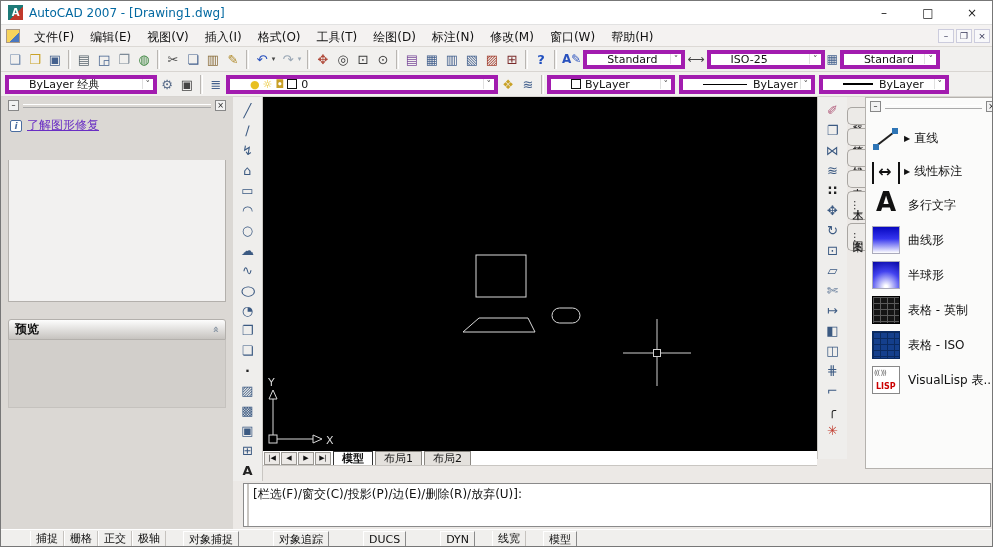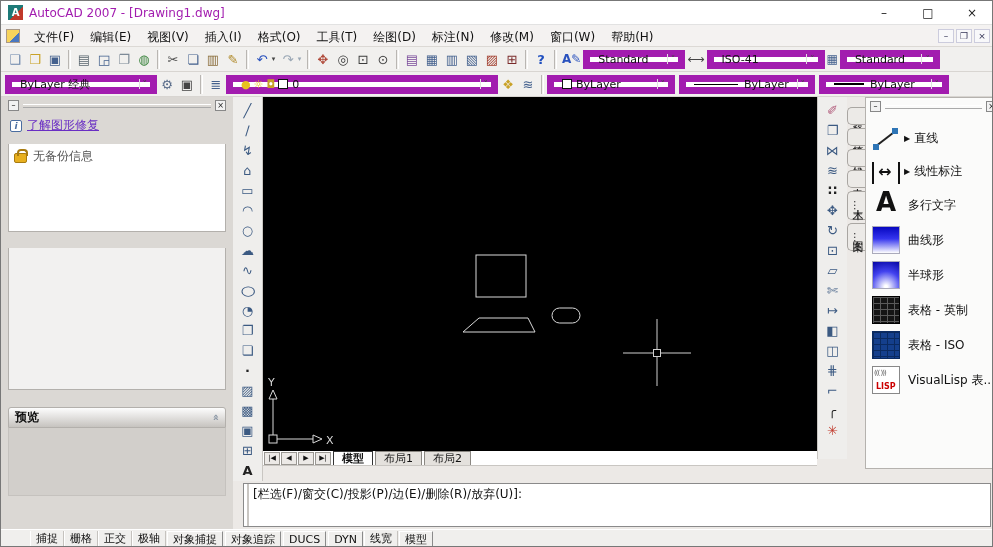--- a/index.html
+++ b/index.html
@@ -1,37 +1,37 @@
 <!DOCTYPE html>
 <html><head>
 <meta charset="utf-8">
 <style>
   html,body{margin:0;padding:0;background:#888;}
   *{box-sizing:border-box;font-family:"DejaVu Sans",sans-serif;}
   #app{position:relative;width:993px;height:547px;background:#ece9e6;overflow:hidden;border:1px solid #777;}
   
   .titlebar{position:absolute;left:0;top:0;width:993px;height:24px;background:#fff;display:flex;align-items:center;border-bottom:1px solid #e2e2e2;}
   .app-ico{width:15px;height:15px;margin:0 6px 0 7px;background:linear-gradient(135deg,#1d7a78 55%,#c0392b 55%);color:#fff;font-size:10px;font-weight:bold;display:flex;align-items:center;justify-content:center;}
-  .titlebar .t-text{font-size:12px;color:#a21caf;}
+  .titlebar .t-text{font-size:12px;color:#0369a1;}
   .win-btns{margin-left:auto;display:flex;}
   .win-btn{width:44px;height:23px;display:flex;align-items:center;justify-content:center;font-size:12px;color:#222;}
   
   .menubar{position:absolute;left:0;top:24px;width:993px;height:22px;background:#f4f2f1;display:flex;align-items:center;border-bottom:1px solid #dcd9d5;}
   .doc-ico{width:14px;height:14px;margin:0 6px 0 5px;background:linear-gradient(135deg,#f7d45c 60%,#4a78c0 60%);border:1px solid #a98;}
   .menu-item{font-size:12px;color:#111;padding:2px 8px;white-space:nowrap;}
   .mdi-btns{margin-left:auto;display:flex;margin-right:4px;}
   .mdi-btn{width:16px;height:14px;font-size:9px;color:#335;display:flex;align-items:center;justify-content:center;border:1px solid #ccd;margin-left:2px;background:#f8f8fa;}
   
   .tb{position:absolute;left:0;width:993px;height:25px;background:#f1f0ee;display:flex;align-items:center;border-bottom:1px solid #d8d5d1;padding:0 4px;}
   .tb1{top:46px;} .tb2{top:71px;}
   .ticon{width:20px;height:19px;display:flex;align-items:center;justify-content:center;font-size:13px;flex:none;}
   .ticon.dd{width:9px;font-size:7px;margin-left:-3px;}
   .ticon.bold{font-weight:bold;}
   .sep{width:3px;height:19px;border-left:1px solid #b9b6b2;border-right:1px solid #fff;margin:0 3px;flex:none;}
-  .combo{display:flex;align-items:center;background:#fff;border:7px solid #a21caf;height:19px;font-size:11px;color:#111;padding-left:8px;flex:none;}
+  .combo{display:flex;align-items:center;background:#fff;border:4px solid #a21caf;height:19px;font-size:11px;color:#111;padding-left:20px;flex:none;}
   .combo .arrow{margin-left:auto;font-size:9px;color:#444;padding:0 3px;border-left:1px solid #e0e0e0;}
   .swatch{width:10px;height:10px;background:#fff;border:1px solid #111;margin-right:4px;flex:none;}
   .ltline{display:inline-block;width:44px;border-top:1px solid #000;margin-right:6px;flex:none;}
   .lwline{display:inline-block;width:30px;border-top:2px solid #000;margin-right:6px;flex:none;}
   .mini-ico{font-size:12px;margin:0 2px;flex:none;}
   
   .leftpanel{position:absolute;left:0;top:96px;width:232px;height:432px;background:#dbd8d4;padding:0 7px;}
   .lp-grab{display:flex;align-items:center;height:13px;margin-top:2px;}
   .lp-grab .ridge{flex:1;height:4px;border-top:1px solid #fff;border-bottom:1px solid #aaa;margin:0 4px;}
   .lp-btn{width:11px;height:11px;border:1px solid #888;background:#f2f2f2;font-size:8px;line-height:9px;text-align:center;color:#222;}
@@ -87,21 +87,21 @@
   
   .cmdrow{position:absolute;left:240px;top:480px;width:753px;height:48px;}
   .cmdwin{position:absolute;left:2px;top:2px;width:748px;height:44px;background:#fff;border:1px solid #8a8a8a;display:flex;}
   .cmd-grab{width:5px;border-right:2px double #c9c6c2;}
   .cmd-text{flex:1;display:flex;flex-direction:column;justify-content:space-between;padding:2px 4px;font-family:"DejaVu Sans Mono","DejaVu Sans",monospace;font-size:12px;color:#111;}
   
   .statusbar{position:absolute;left:0;top:528px;width:993px;height:19px;background:#f0efed;display:flex;align-items:center;border-top:1px solid #fff;padding:0 2px;}
   .coords{width:168px;height:16px;background:#f6f5f4;border:1px solid;border-color:#8a8a8a #fff #fff #8a8a8a;font-family:"DejaVu Sans Mono",monospace;font-size:10px;color:#222;display:flex;align-items:center;padding-left:4px;margin-right:8px;flex:none;}
   .sbtn{font-size:11px;color:#111;height:16px;line-height:15px;padding:0 5px;flex:none;}
   .sbtn.flat{border-left:1px solid #fff;border-right:1px solid #c5c2be;}
-  .sbtn.pressed{border:1px solid;border-color:#fff #8a8a8a #8a8a8a #fff;background:#eeede b;margin:0 1px;}
+  .sbtn.pressed{border:1px solid;border-color:#fff #8a8a8a #8a8a8a #fff;background:#eeede b;margin:0 17px;}
 </style>
 </head>
 <body>
 
 <div id="app">
 
   <div class="titlebar">
     <span class="app-ico">A</span>
     <span class="t-text">AutoCAD 2007 - [Drawing1.dwg]</span>
     <span class="win-btns">
@@ -224,21 +224,21 @@
         </span>
       </span>
     <span class="sep"></span>
     <span class="mini-ico" style="color:#2a52be;font-weight:bold;">A✎</span>
     <span class="combo" style="width:102px;">
       <span>Standard</span>
       <span class="arrow">˅</span>
     </span>
     <span class="mini-ico" style="color:#444;">⟷</span>
     <span class="combo" style="width:118px;">
-      <span>ISO-41</span>
+      <span>ISO-25</span>
       <span class="arrow">˅</span>
     </span>
     <span class="mini-ico" style="color:#44618e;">▦</span>
     <span class="combo" style="width:100px;">
       <span>Standard</span>
       <span class="arrow">˅</span>
     </span>
   </div>
 
   <div class="tb tb2">
@@ -280,24 +280,20 @@
 
   <div class="leftpanel">
     <div class="lp-grab">
       <span class="lp-btn">–</span>
       <span class="ridge"></span>
       <span class="lp-btn">×</span>
     </div>
     <div class="lp-link-row">
       <span class="info-ico">i</span>
       <span class="lp-link">了解图形修复</span>
-    </div>
-    <div class="sec-body backup-body">
-      <span class="lock-ico"></span>
-      <span class="backup-text">无备份信息</span>
     </div>
     <div class="sec-gap1"></div>
     <div class="sec-body details-body"></div>
     <div class="sec-gap2"></div>
     <div class="sec-head">
       <span>预览</span>
       <span class="chev">»</span>
     </div>
     <div class="sec-body preview-body"></div>
   </div>

